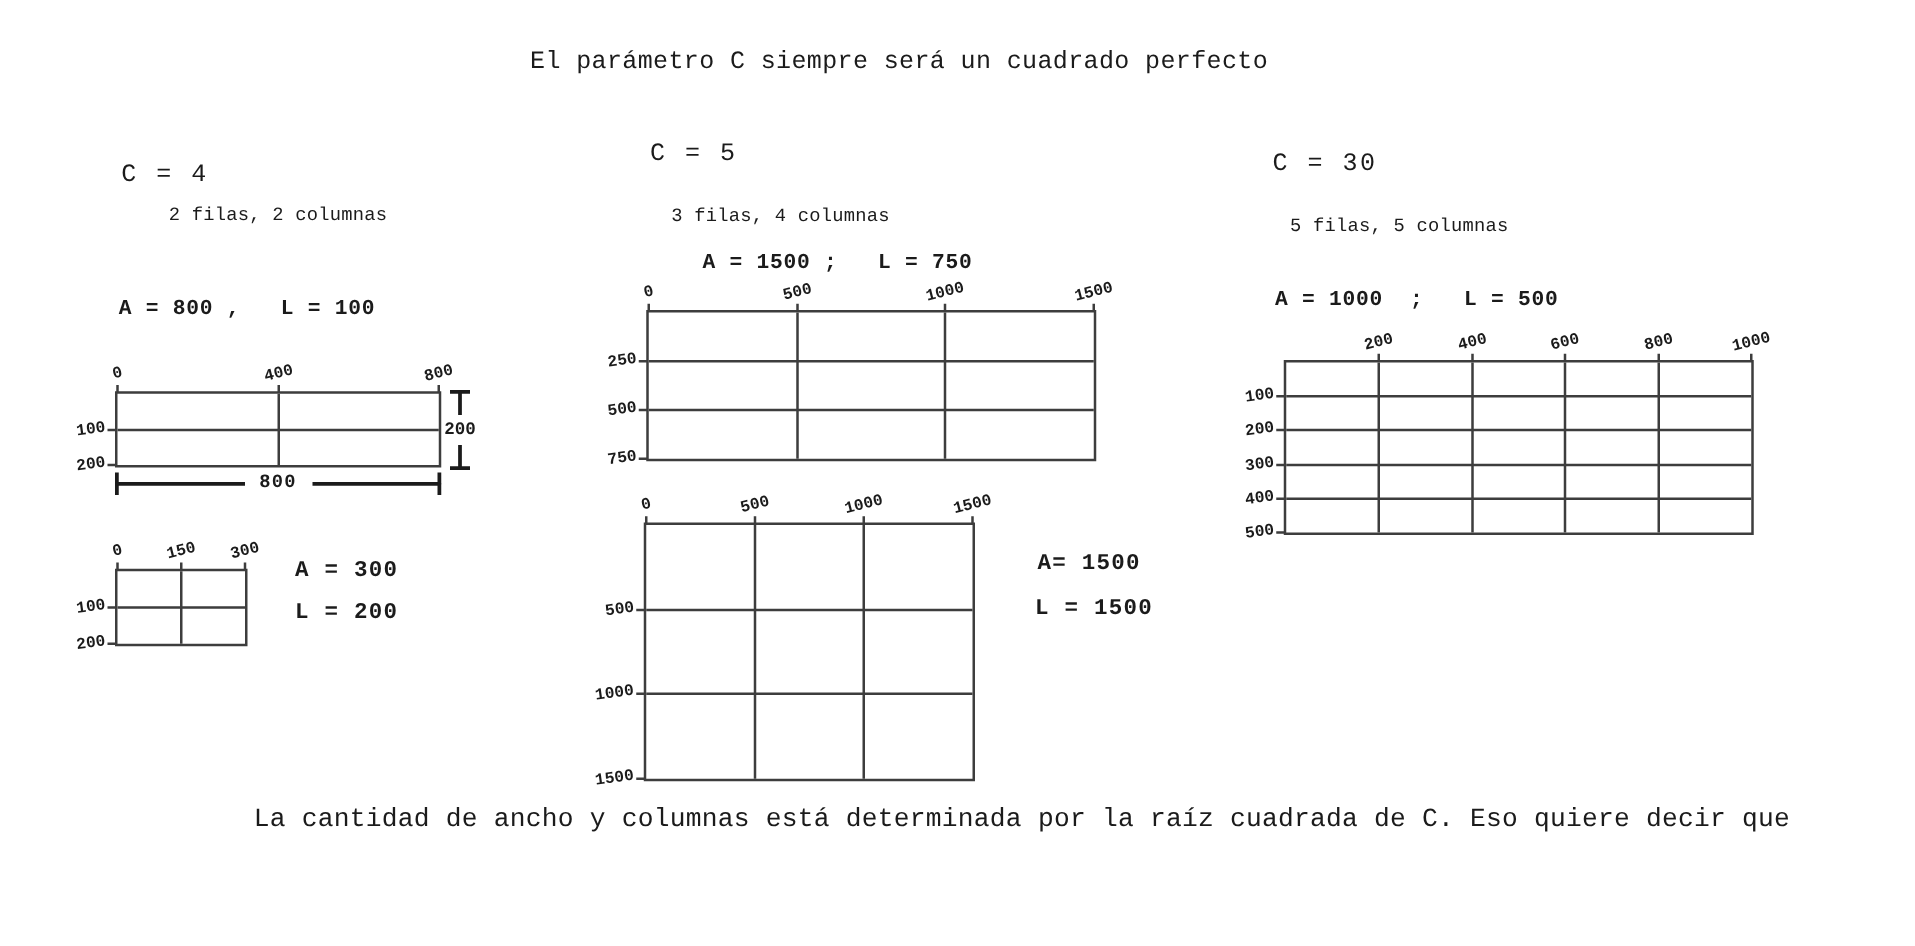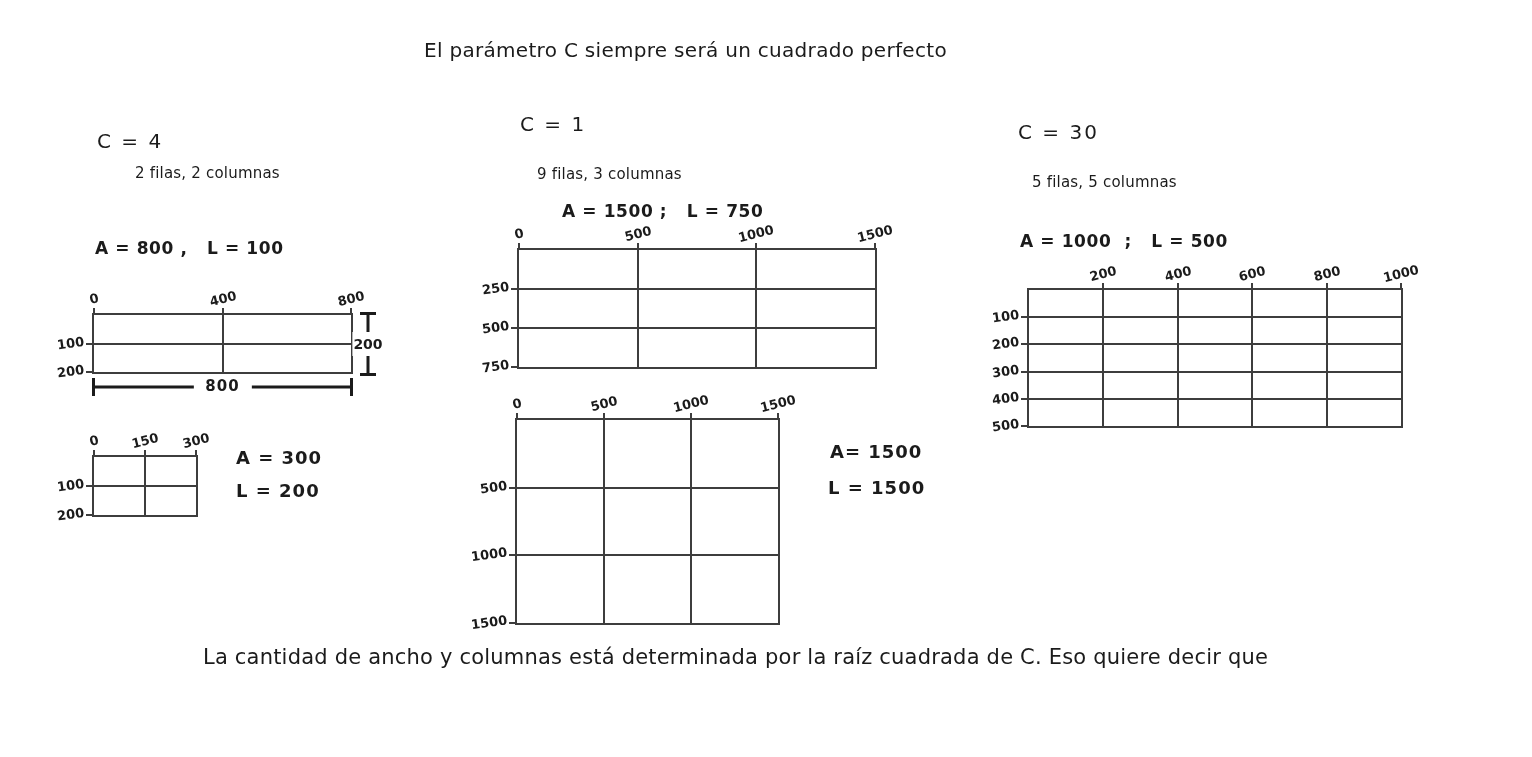--- a/index.html
+++ b/index.html
@@ -10,20 +10,21 @@
   * { margin: 0; padding: 0; box-sizing: border-box; }
   html, body { background: var(--background); }
   body { font-family: "DejaVu Sans", sans-serif; color: var(--ink); }
 
   .canvas {
     position: relative;
     width: 1499px;
     height: 757px;
     background: var(--background);
     overflow: hidden;
+    font-family: Liberation Mono, monospace;
   }
   .abs { position: absolute; }
 
   .title { font-size: 20px; letter-spacing: 0.3px; white-space: nowrap; }
   .heading { font-size: 20px; letter-spacing: 2px; white-space: nowrap; }
   .subtitle { font-size: 15px; letter-spacing: 0.2px; white-space: nowrap; }
   .params { font-size: 17px; font-weight: 700; letter-spacing: 0.6px; white-space: pre; }
   .side-text { font-size: 18px; font-weight: 700; letter-spacing: 1px; white-space: pre; }
   .footer-line { font-size: 21px; letter-spacing: 0.2px; white-space: nowrap; }
 
@@ -113,22 +114,22 @@
     <div class="tick-left" style="top:100%"></div>
     <span class="tlabel" style="left:0%">0</span>
     <span class="tlabel" style="left:50%">150</span>
     <span class="tlabel" style="left:100%">300</span>
     <span class="llabel" style="top:50%">100</span>
     <span class="llabel" style="top:100%">200</span>
   </div>
   <span class="abs side-text" style="left:236px; top:447px;">A = 300</span>
   <span class="abs side-text" style="left:236px; top:480px;text-align:center;">L = 200</span>
 
-  <div class="abs heading" style="left:520px; top:112px;">C = 1</div>
-  <div class="abs subtitle" style="left:537px; top:165px;">9 filas, 3 columnas</div>
+  <div class="abs heading" style="left:520px; top:112px;">C = 5</div>
+  <div class="abs subtitle" style="left:537px; top:165px;">3 filas, 4 columnas</div>
   <div class="abs params" style="left:562px; top:201px;">A = 1500 ;   L = 750</div>
 
   <div class="grid" style="left:517px; top:248px; width:360px; height:121px;">
     <div class="vline" style="left:33.333%"></div>
     <div class="vline" style="left:66.667%"></div>
     <div class="hline" style="top:33.333%"></div>
     <div class="hline" style="top:66.667%"></div>
     <div class="tick-top" style="left:0%"></div>
     <div class="tick-top" style="left:33.333%"></div>
     <div class="tick-top" style="left:66.667%"></div>

